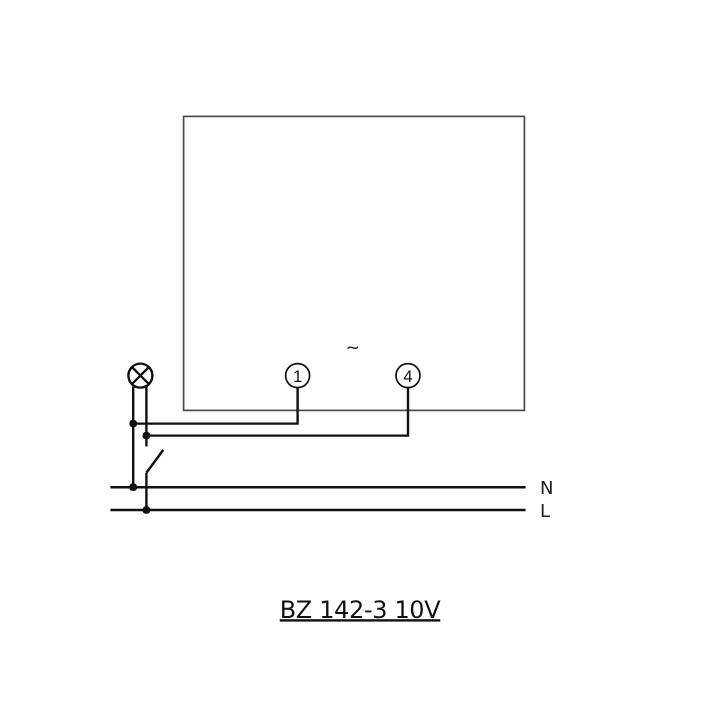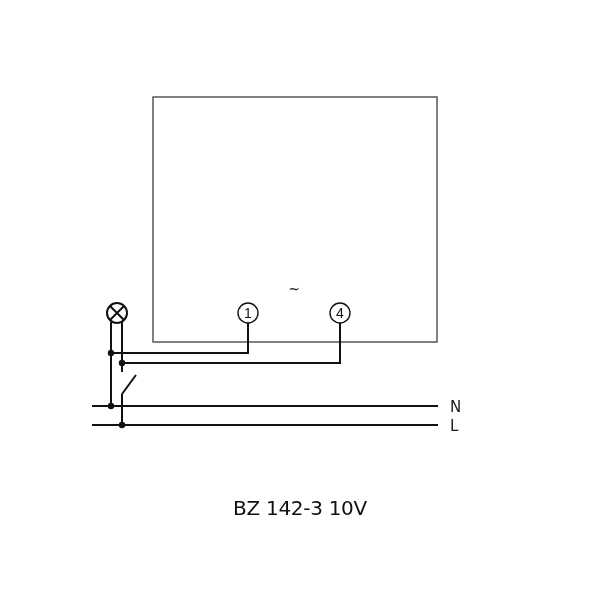--- a/index.html
+++ b/index.html
@@ -4,20 +4,21 @@
   <style>
     html, body { margin: 0; padding: 0; background: #ffffff; }
     body { width: 600px; height: 600px; position: relative; overflow: hidden; }
     #diagram { position: absolute; left: 0; top: 0; width: 600px; height: 600px; }
     .label-text { font-family: "DejaVu Sans", "Liberation Sans", sans-serif; fill: #1a1a1a; }
     .terminal-text { font-family: "Liberation Sans", "DejaVu Sans", sans-serif; font-size: 14px; fill: #111; }
     .caption {
       position: absolute; left: 0; top: 496px; width: 600px; text-align: center;
       font-family: "DejaVu Sans", "Liberation Sans", sans-serif; font-size: 20px; color: #111;
       letter-spacing: -0.3px;
+      text-decoration: underline;
     }
   </style>
 </head>
 <body>
 
 <svg id="diagram" viewBox="0 0 600 600" xmlns="http://www.w3.org/2000/svg">
 
   <rect x="153" y="97" width="284" height="245" fill="none" stroke="#4a4a4a" stroke-width="1.4"></rect>
 
   <text class="label-text" x="294" y="294" font-size="14" text-anchor="middle">~</text>

